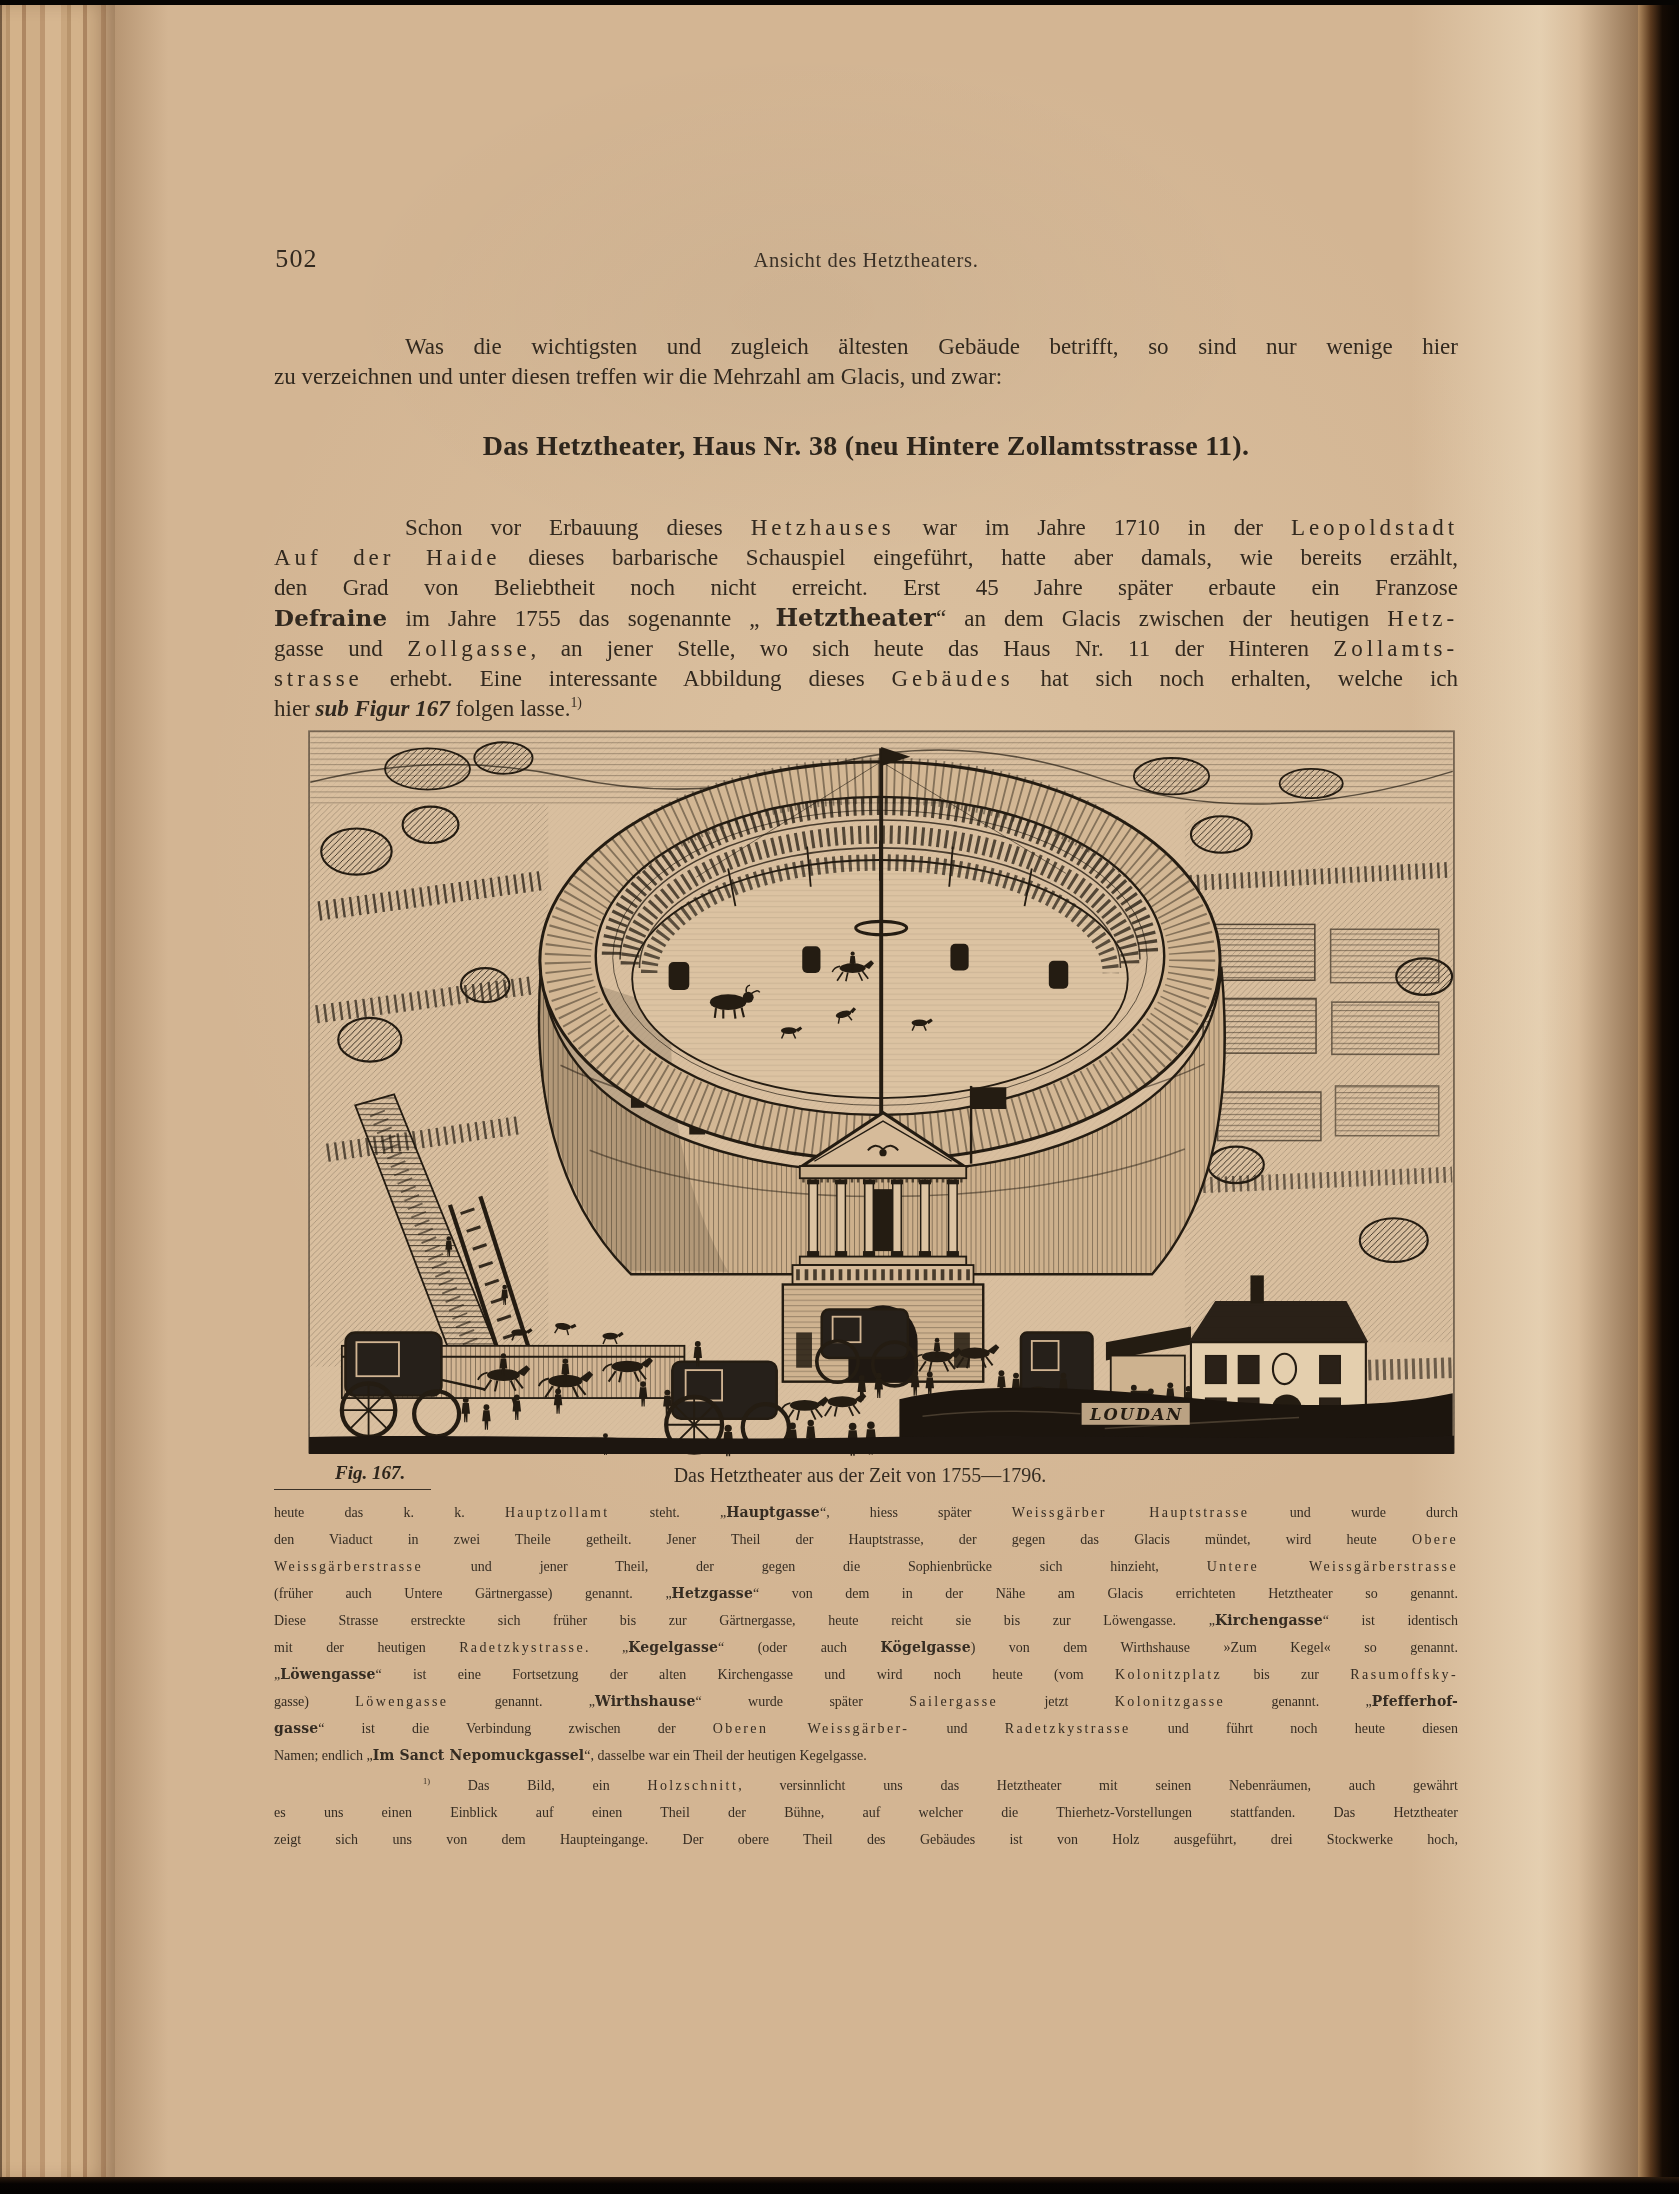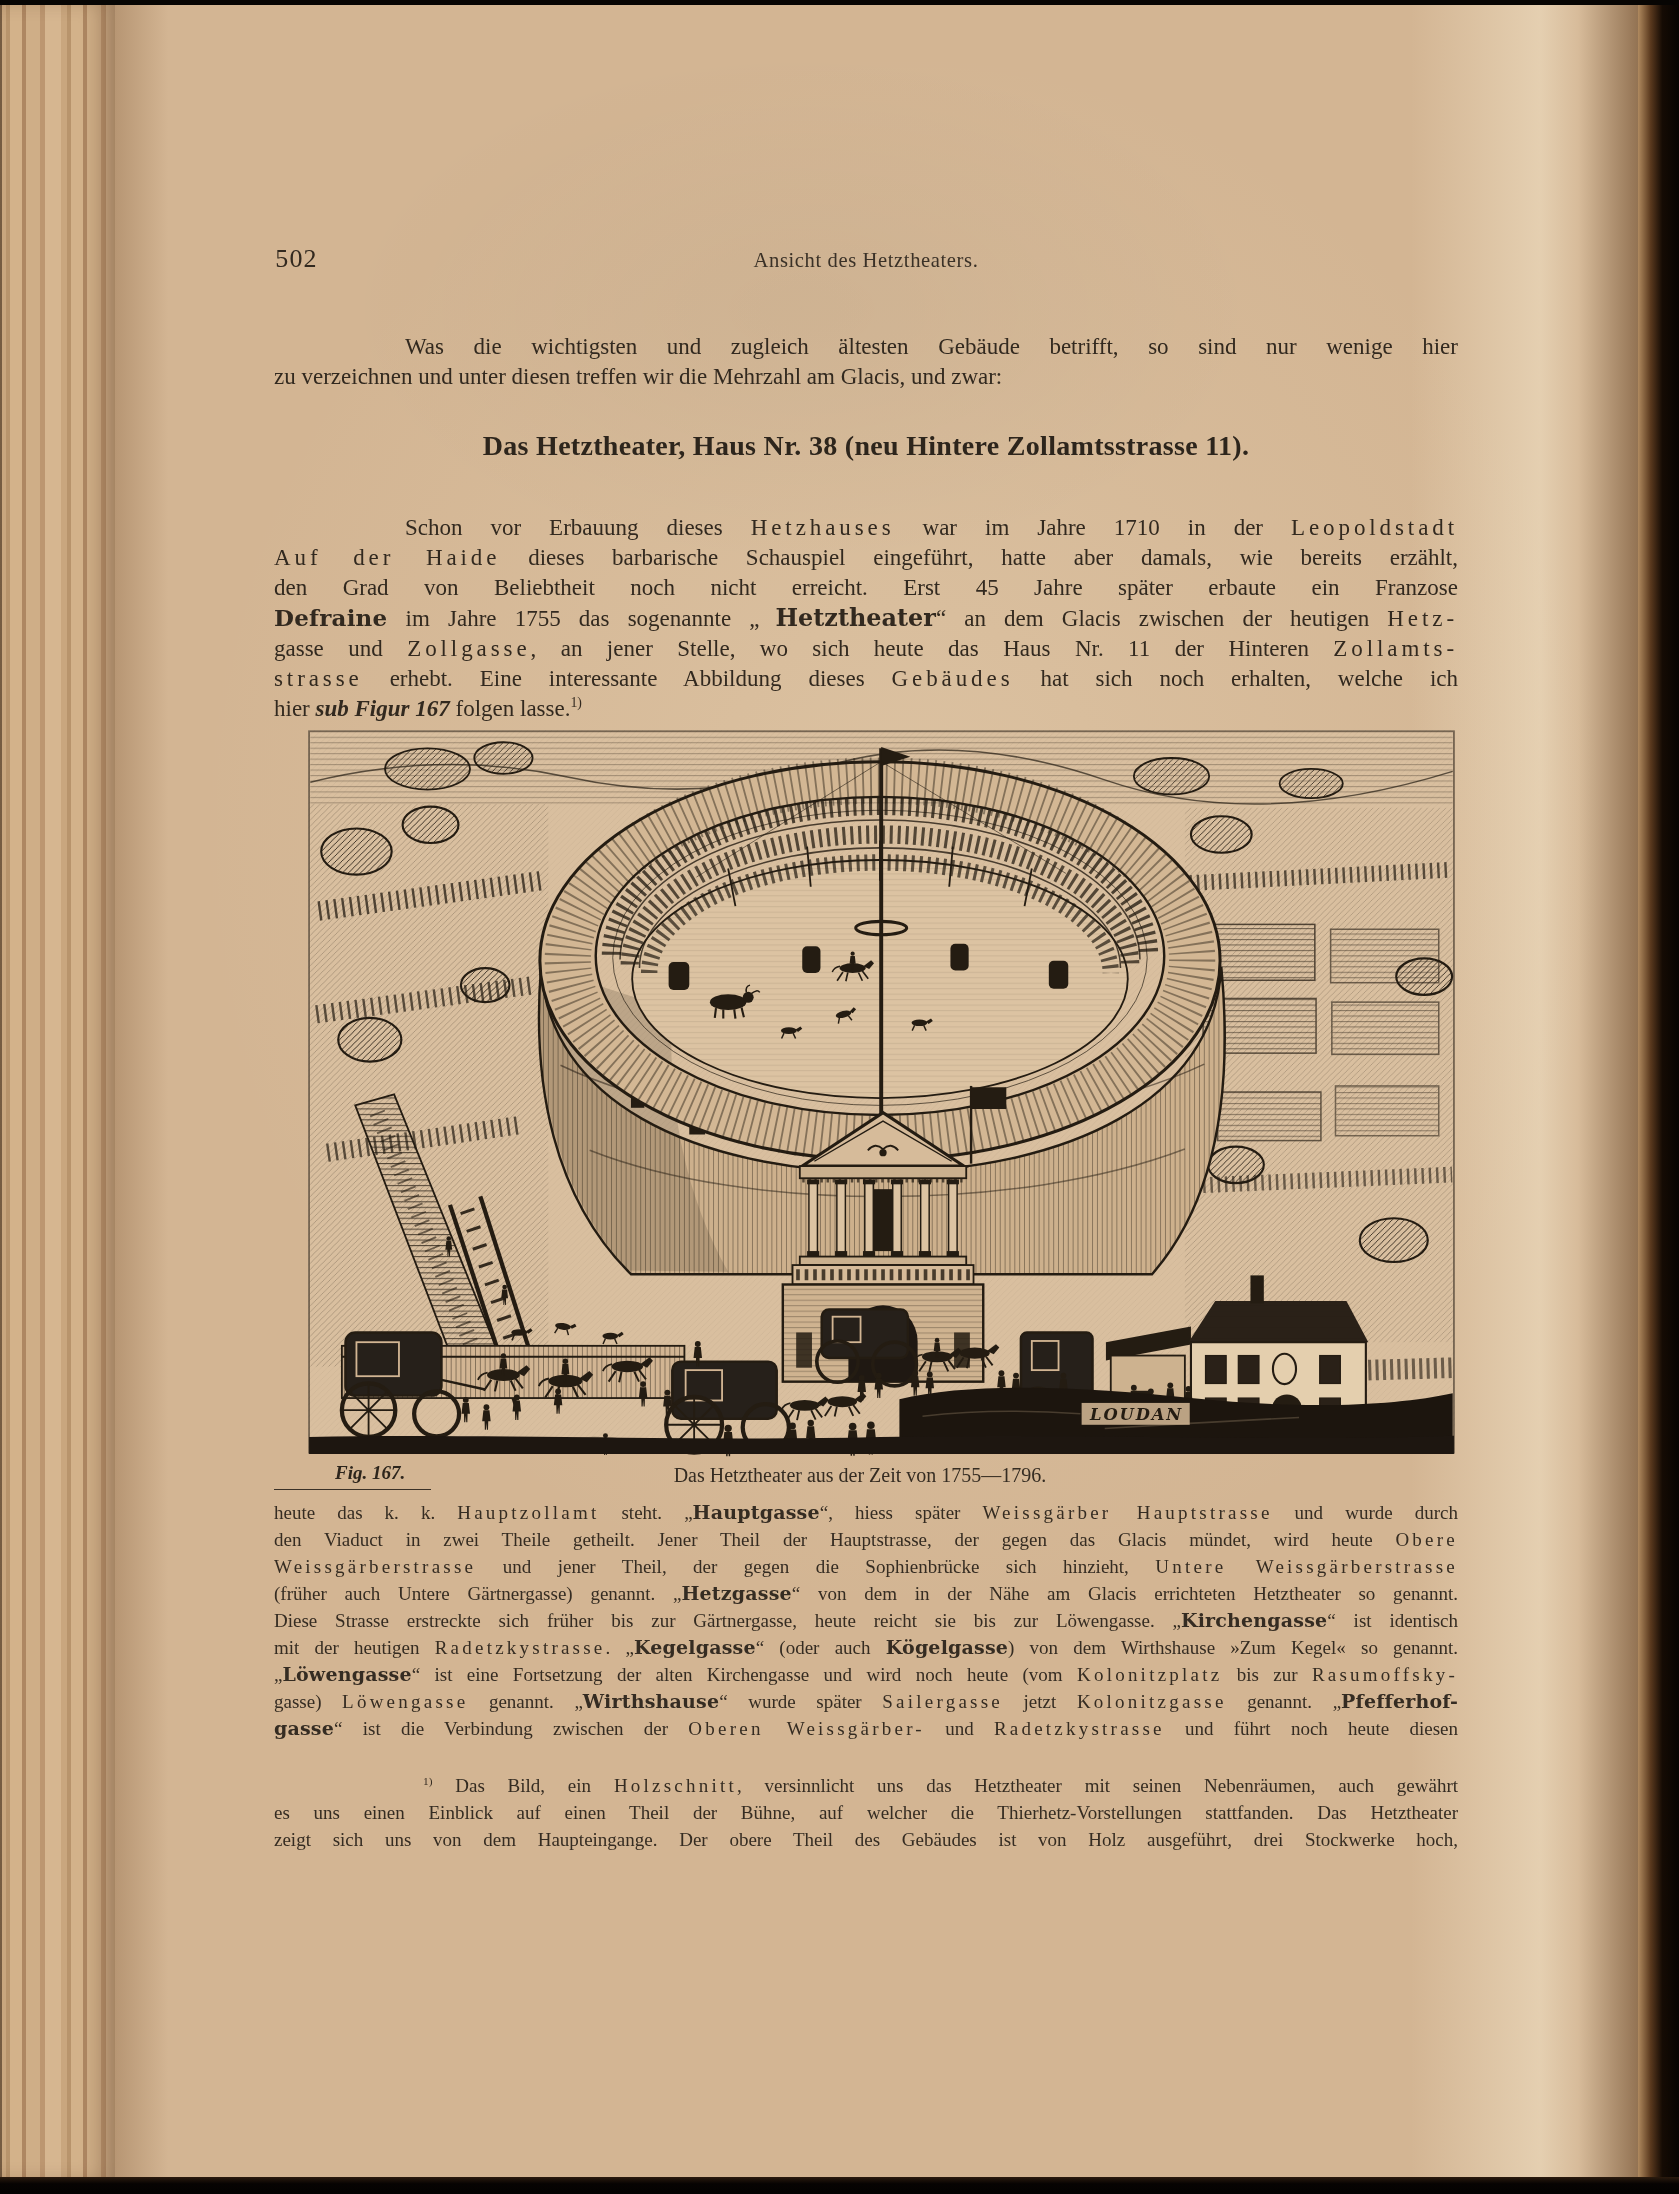--- a/index.html
+++ b/index.html
@@ -38,21 +38,21 @@
   .fn .tl.ind{text-indent:149px;}
   .sp{letter-spacing:.17em;}
   .fr{font-family:"DejaVu Serif", serif;font-weight:bold;letter-spacing:.01em;}
   .frb{font-family:"DejaVu Serif", serif;font-weight:bold;font-size:1.04em;margin-left:16px;}
   .bi{font-weight:bold;font-style:italic;}
   .sup{vertical-align:super;font-size:.6em;line-height:0;}
   .caprow{top:1458px;height:30px;}
   .figlabel{position:absolute;left:61px;top:0;font-size:19px;font-weight:bold;font-style:italic;color:#2d251c;}
   .figcaption{position:absolute;left:0;right:12px;top:2.4px;text-align:center;font-size:20px;color:#352c22;}
   .fnrule{position:absolute;left:159px;top:1485px;width:157px;height:1.8px;background:#3a3127;}
-  .fn{font-size:19px;line-height:27px;color:#352c22;}
+  .fn{font-size:14px;line-height:27px;color:#352c22;}
   .fn1{top:1495px;}
   .fn2{top:1768px;}
 
   
   .fig{position:absolute;left:188px;top:720px;width:1157px;height:736px;}
   .fig svg{display:block;width:100%;height:100%;}
 </style>
 </head>
 <body>
 
@@ -454,20 +454,21 @@
     <div class="text-col fn fn1" style="position:absolute;">
         <div class="tl"><span>heute das k. k. </span><span class="sp">Hauptzollamt</span><span> steht. „</span><span class="fr">Hauptgasse</span><span>“, hiess später </span><span class="sp">Weissgärber Hauptstrasse</span><span> und wurde durch</span></div>
         <div class="tl"><span>den Viaduct in zwei Theile getheilt. Jener Theil der Hauptstrasse, der gegen das Glacis mündet, wird heute </span><span class="sp">Obere</span></div>
         <div class="tl"><span class="sp">Weissgärberstrasse</span><span> und jener Theil, der gegen die Sophienbrücke sich hinzieht, </span><span class="sp">Untere Weissgärberstrasse</span></div>
         <div class="tl"><span>(früher auch Untere Gärtnergasse) genannt. „</span><span class="fr">Hetzgasse</span><span>“ von dem in der Nähe am Glacis errichteten Hetztheater so genannt.</span></div>
         <div class="tl"><span>Diese Strasse erstreckte sich früher bis zur Gärtnergasse, heute reicht sie bis zur Löwengasse. „</span><span class="fr">Kirchengasse</span><span>“ ist identisch</span></div>
         <div class="tl"><span>mit der heutigen </span><span class="sp">Radetzkystrasse</span><span>. „</span><span class="fr">Kegelgasse</span><span>“ (oder auch </span><span class="fr">Kögelgasse</span><span>) von dem Wirthshause »Zum Kegel« so genannt.</span></div>
         <div class="tl"><span>„</span><span class="fr">Löwengasse</span><span>“ ist eine Fortsetzung der alten Kirchengasse und wird noch heute (vom </span><span class="sp">Kolonitzplatz</span><span> bis zur </span><span class="sp">Rasumoffsky-</span></div>
         <div class="tl"><span>gasse) </span><span class="sp">Löwengasse</span><span> genannt. „</span><span class="fr">Wirthshause</span><span>“ wurde später </span><span class="sp">Sailergasse</span><span> jetzt </span><span class="sp">Kolonitzgasse</span><span> genannt. „</span><span class="fr">Pfefferhof-</span></div>
         <div class="tl"><span class="fr">gasse</span><span>“ ist die Verbindung zwischen der </span><span class="sp">Oberen Weissgärber-</span><span> und </span><span class="sp">Radetzkystrasse</span><span> und führt noch heute diesen</span></div>
+        <div class="tl end"><span>Namen; endlich „</span><span class="fr">Im Sanct Nepomuckgassel</span><span>“, dasselbe war ein Theil der heutigen Kegelgasse.</span></div>
       </div>
 
     <div class="text-col fn fn2" style="position:absolute;">
         <div class="tl ind"><span class="sup">1)</span><span> Das Bild, ein </span><span class="sp">Holzschnitt</span><span>, versinnlicht uns das Hetztheater mit seinen Nebenräumen, auch gewährt</span></div>
         <div class="tl"><span>es uns einen Einblick auf einen Theil der Bühne, auf welcher die Thierhetz-Vorstellungen stattfanden. Das Hetztheater</span></div>
         <div class="tl"><span>zeigt sich uns von dem Haupteingange. Der obere Theil des Gebäudes ist von Holz ausgeführt, drei Stockwerke hoch,</span></div>
       </div>
 
   </div>
   <div class="edge-right"></div>

